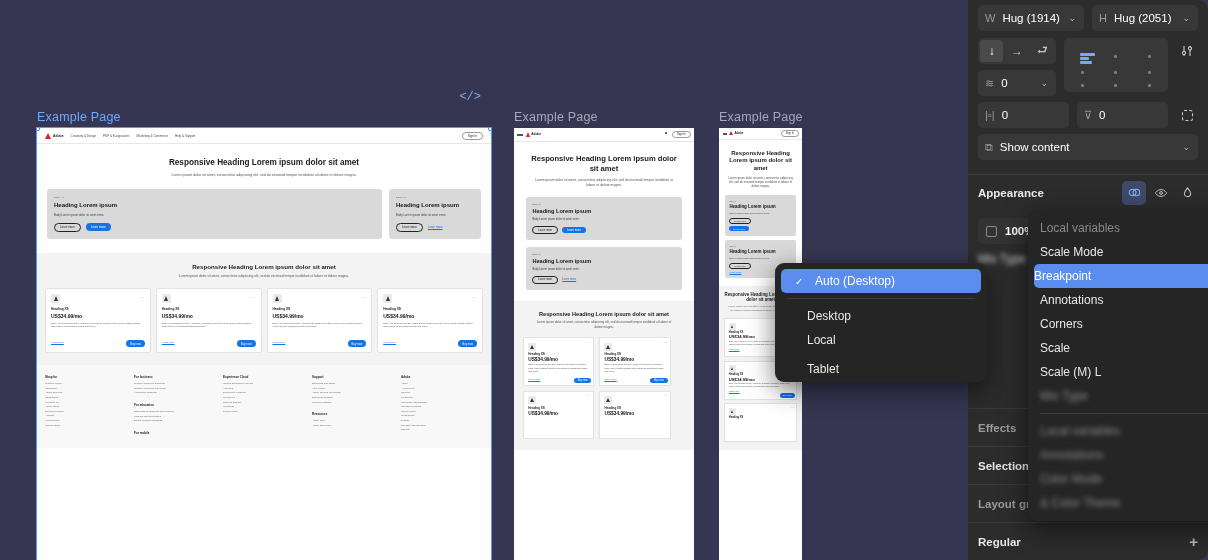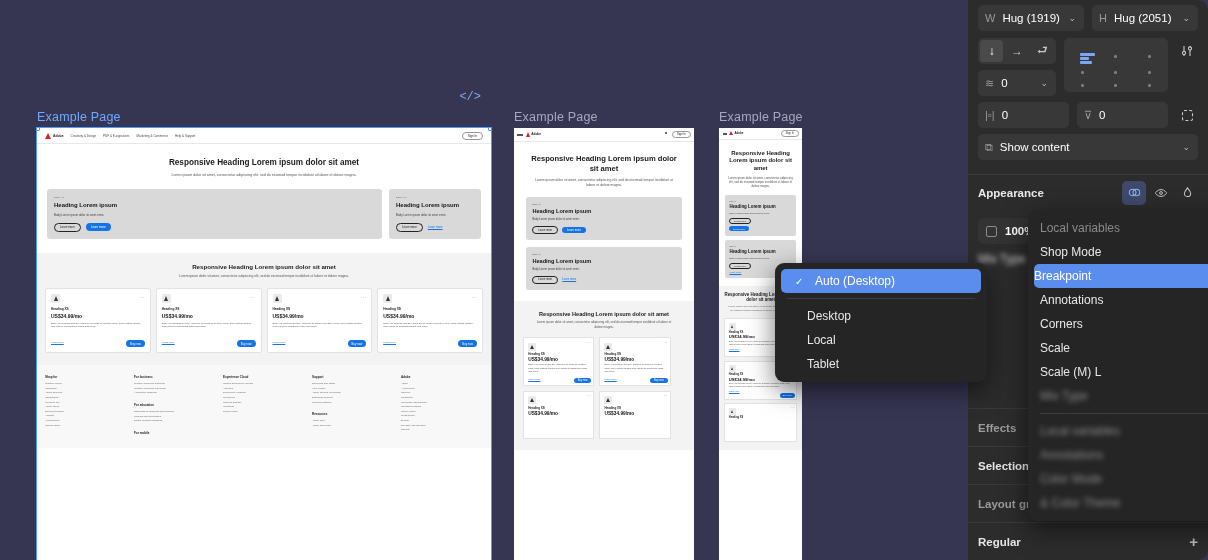--- a/index.html
+++ b/index.html
@@ -462,21 +462,21 @@
         </div>
       </div>
     </div>
   </div>
 
   <div id="panel">
 
     <div class="prow" style="margin-top:5px;">
       <div class="field" style="flex:1;">
         <span class="pre">W</span>
-        <span class="val">Hug (1919)</span>
+        <span class="val">Hug (1914)</span>
         <span class="chev">⌄</span>
       </div>
       <div class="field" style="flex:1;">
         <span class="pre">H</span>
         <span class="val">Hug (2051)</span>
         <span class="chev">⌄</span>
       </div>
     </div>
 
     <div class="prow" style="margin-top:7px; align-items:flex-start;">
@@ -587,21 +587,21 @@
         <span class="plus">+</span>
       </div>
     </div>
   </div>
 
   <div class="menu" id="bpmenu">
     <div class="mi muted">
       <span>Local variables</span>
     </div>
     <div class="mi">
-      <span>Shop Mode</span>
+      <span>Scale Mode</span>
       <span class="arr">›</span>
     </div>
     <div class="mi on">
       <span>Breakpoint</span>
       <span class="arr" style="color:#fff;">›</span>
     </div>
     <div class="mi">
       <span>Annotations</span>
       <span class="arr">›</span>
     </div>
@@ -644,18 +644,18 @@
       <span class="ck">✓</span>
       <span>Auto (Desktop)</span>
     </div>
     <div class="msep"></div>
     <div class="mi" style="padding-left:32px;">
       <span>Desktop</span>
     </div>
     <div class="mi" style="padding-left:32px;">
       <span>Local</span>
     </div>
-    <div class="mi" style="padding-left:32px;">
+    <div class="mi" style="padding-left:32px;align-items:flex-end;">
       <span>Tablet</span>
     </div>
   </div>
 
 </div>
 
 </body></html>

